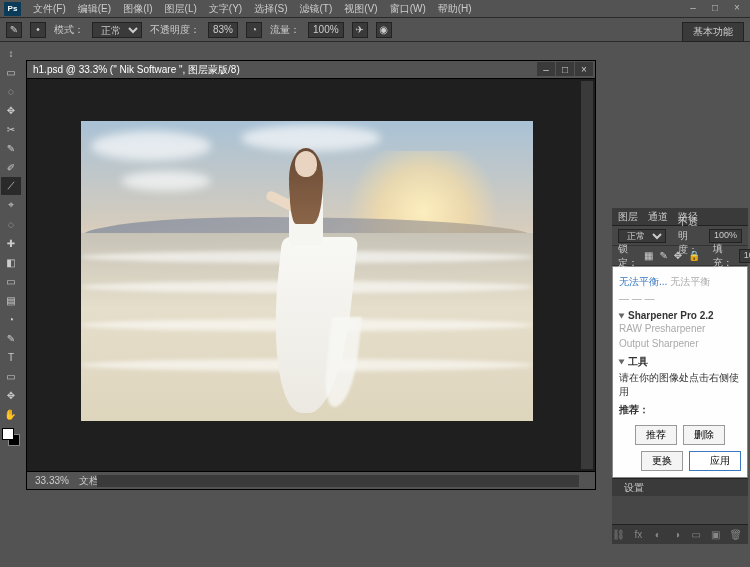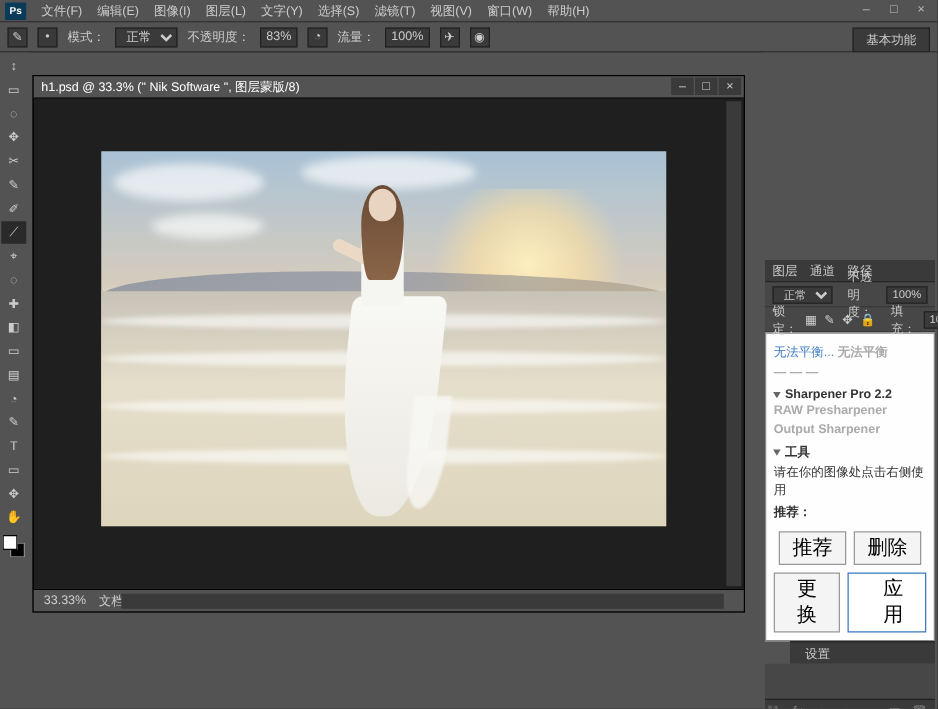--- a/index.html
+++ b/index.html
@@ -53,28 +53,28 @@
 
 
 .rstack { position:absolute; right:0; top:42px; bottom:0; width:140px; background:#535353; }
 .rstack .mini { position:absolute; right:2px; top:166px; width:136px; }
 .ptabs { height:18px; background:#3a3a3a; display:flex; align-items:center; padding-left:6px; gap:10px; border-bottom:1px solid #222; }
 .prow { height:20px; background:#474747; display:flex; align-items:center; padding:0 6px; gap:6px; border-bottom:1px solid #333; }
 .prow select, .prow .pval { background:#3a3a3a; border:1px solid #222; color:#ccc; height:14px; padding:0 4px; font-size:9px; }
 .prow .pval { width:38px; text-align:right; }
 .layerbox { background:#fefefe; color:#333; padding:6px; border:1px solid #888; }
 .layerbox .lrow { padding:2px 0; font-size:10px; }
-.layerbox .dim { color:#aaa;font-weight:bold; }
+.layerbox .dim { color:#aaa; }
 .layerbox .sect { font-weight:bold; margin-top:4px; display:flex; align-items:center; }
 .layerbox .tri { display:inline-block; width:0; height:0; border-top:3px solid transparent; border-bottom:3px solid transparent; border-left:5px solid #666; margin-right:4px; }
 .layerbox .tri.open { transform:rotate(90deg); }
 .btnrow { display:flex; gap:6px; justify-content:center; margin-top:6px; }
-.pbtn { border:1px solid #999; background:#f4f4f4; padding:2px 10px; font-size:16px; }
+.pbtn { border:1px solid #999; background:#f4f4f4; padding:2px 10px; font-size:10px; }
 .pbtn.primary { border:1px solid #3a78c0; background:#fff;padding-left:20px; }
-.pfoot { height:18px; background:#3a3a3a; border-top:1px solid #222; display:flex; align-items:center; padding-left:6px; gap:6px;margin-left:20px;}
+.pfoot { height:18px; background:#3a3a3a; border-top:1px solid #222; display:flex; align-items:center; padding-left:6px; gap:6px;}
 .pfoot2 { height:20px; background:#3a3a3a; border-top:1px solid #222; display:flex; align-items:center; justify-content:flex-end; padding-right:6px; gap:8px; color:#888;}
 .pfoot2 span { width:14px; text-align:center; }
 </style>
 </head>
 <body>
 
 <div class="menubar">
   <div class="ps-logo">Ps</div>
   <span class="mi">文件(F)</span>
   <span class="mi">编辑(E)</span>

